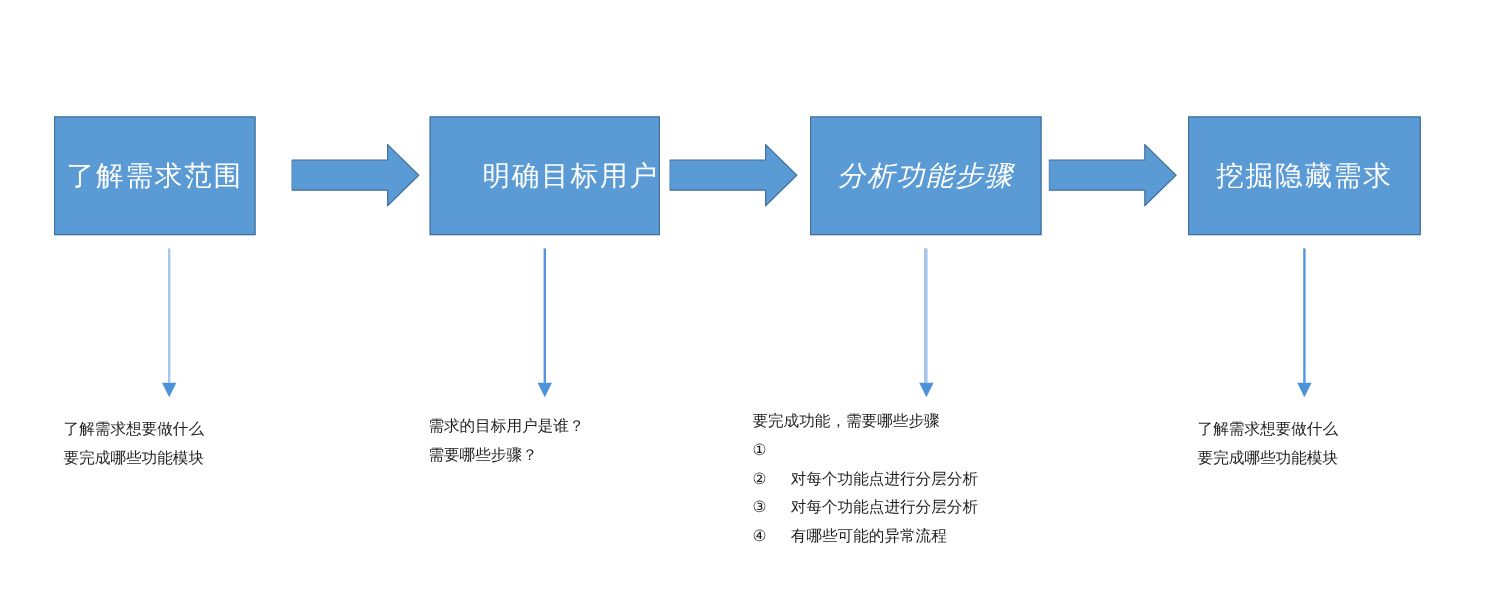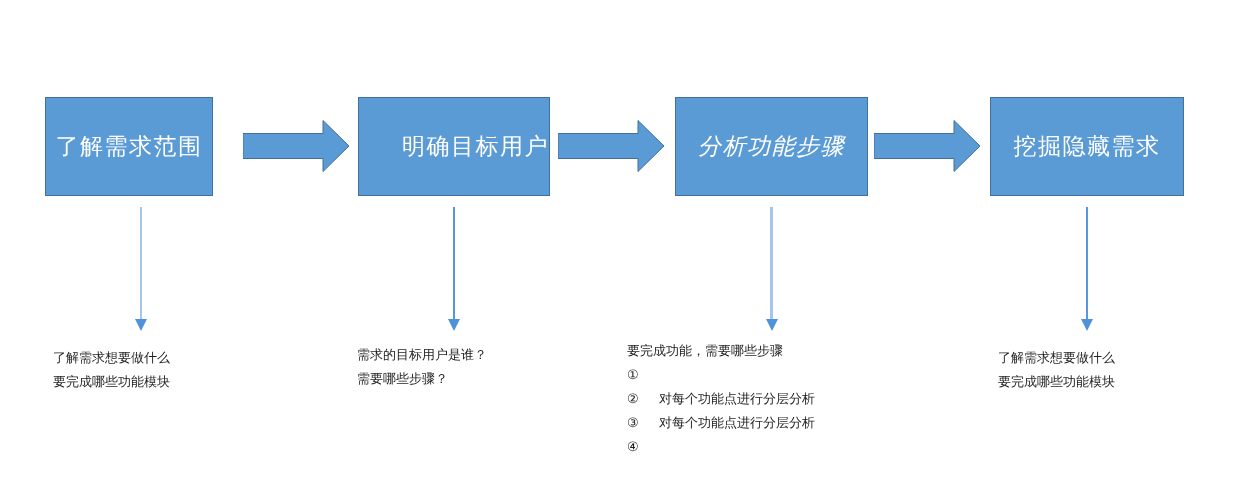--- a/index.html
+++ b/index.html
@@ -148,20 +148,21 @@
     <div class="note-item">
       <span class="note-num">②</span>
       <span>对每个功能点进行分层分析</span>
     </div>
     <div class="note-item">
       <span class="note-num">③</span>
       <span>对每个功能点进行分层分析</span>
     </div>
     <div class="note-item">
       <span class="note-num">④</span>
+      <span>有哪些可能的异常流程</span>
     </div>
   </div>
 
   <div class="note" style="left:998px; top:346px;">
     <div class="note-line">了解需求想要做什么</div>
     <div class="note-line">要完成哪些功能模块</div>
   </div>
 
 </div>
 

